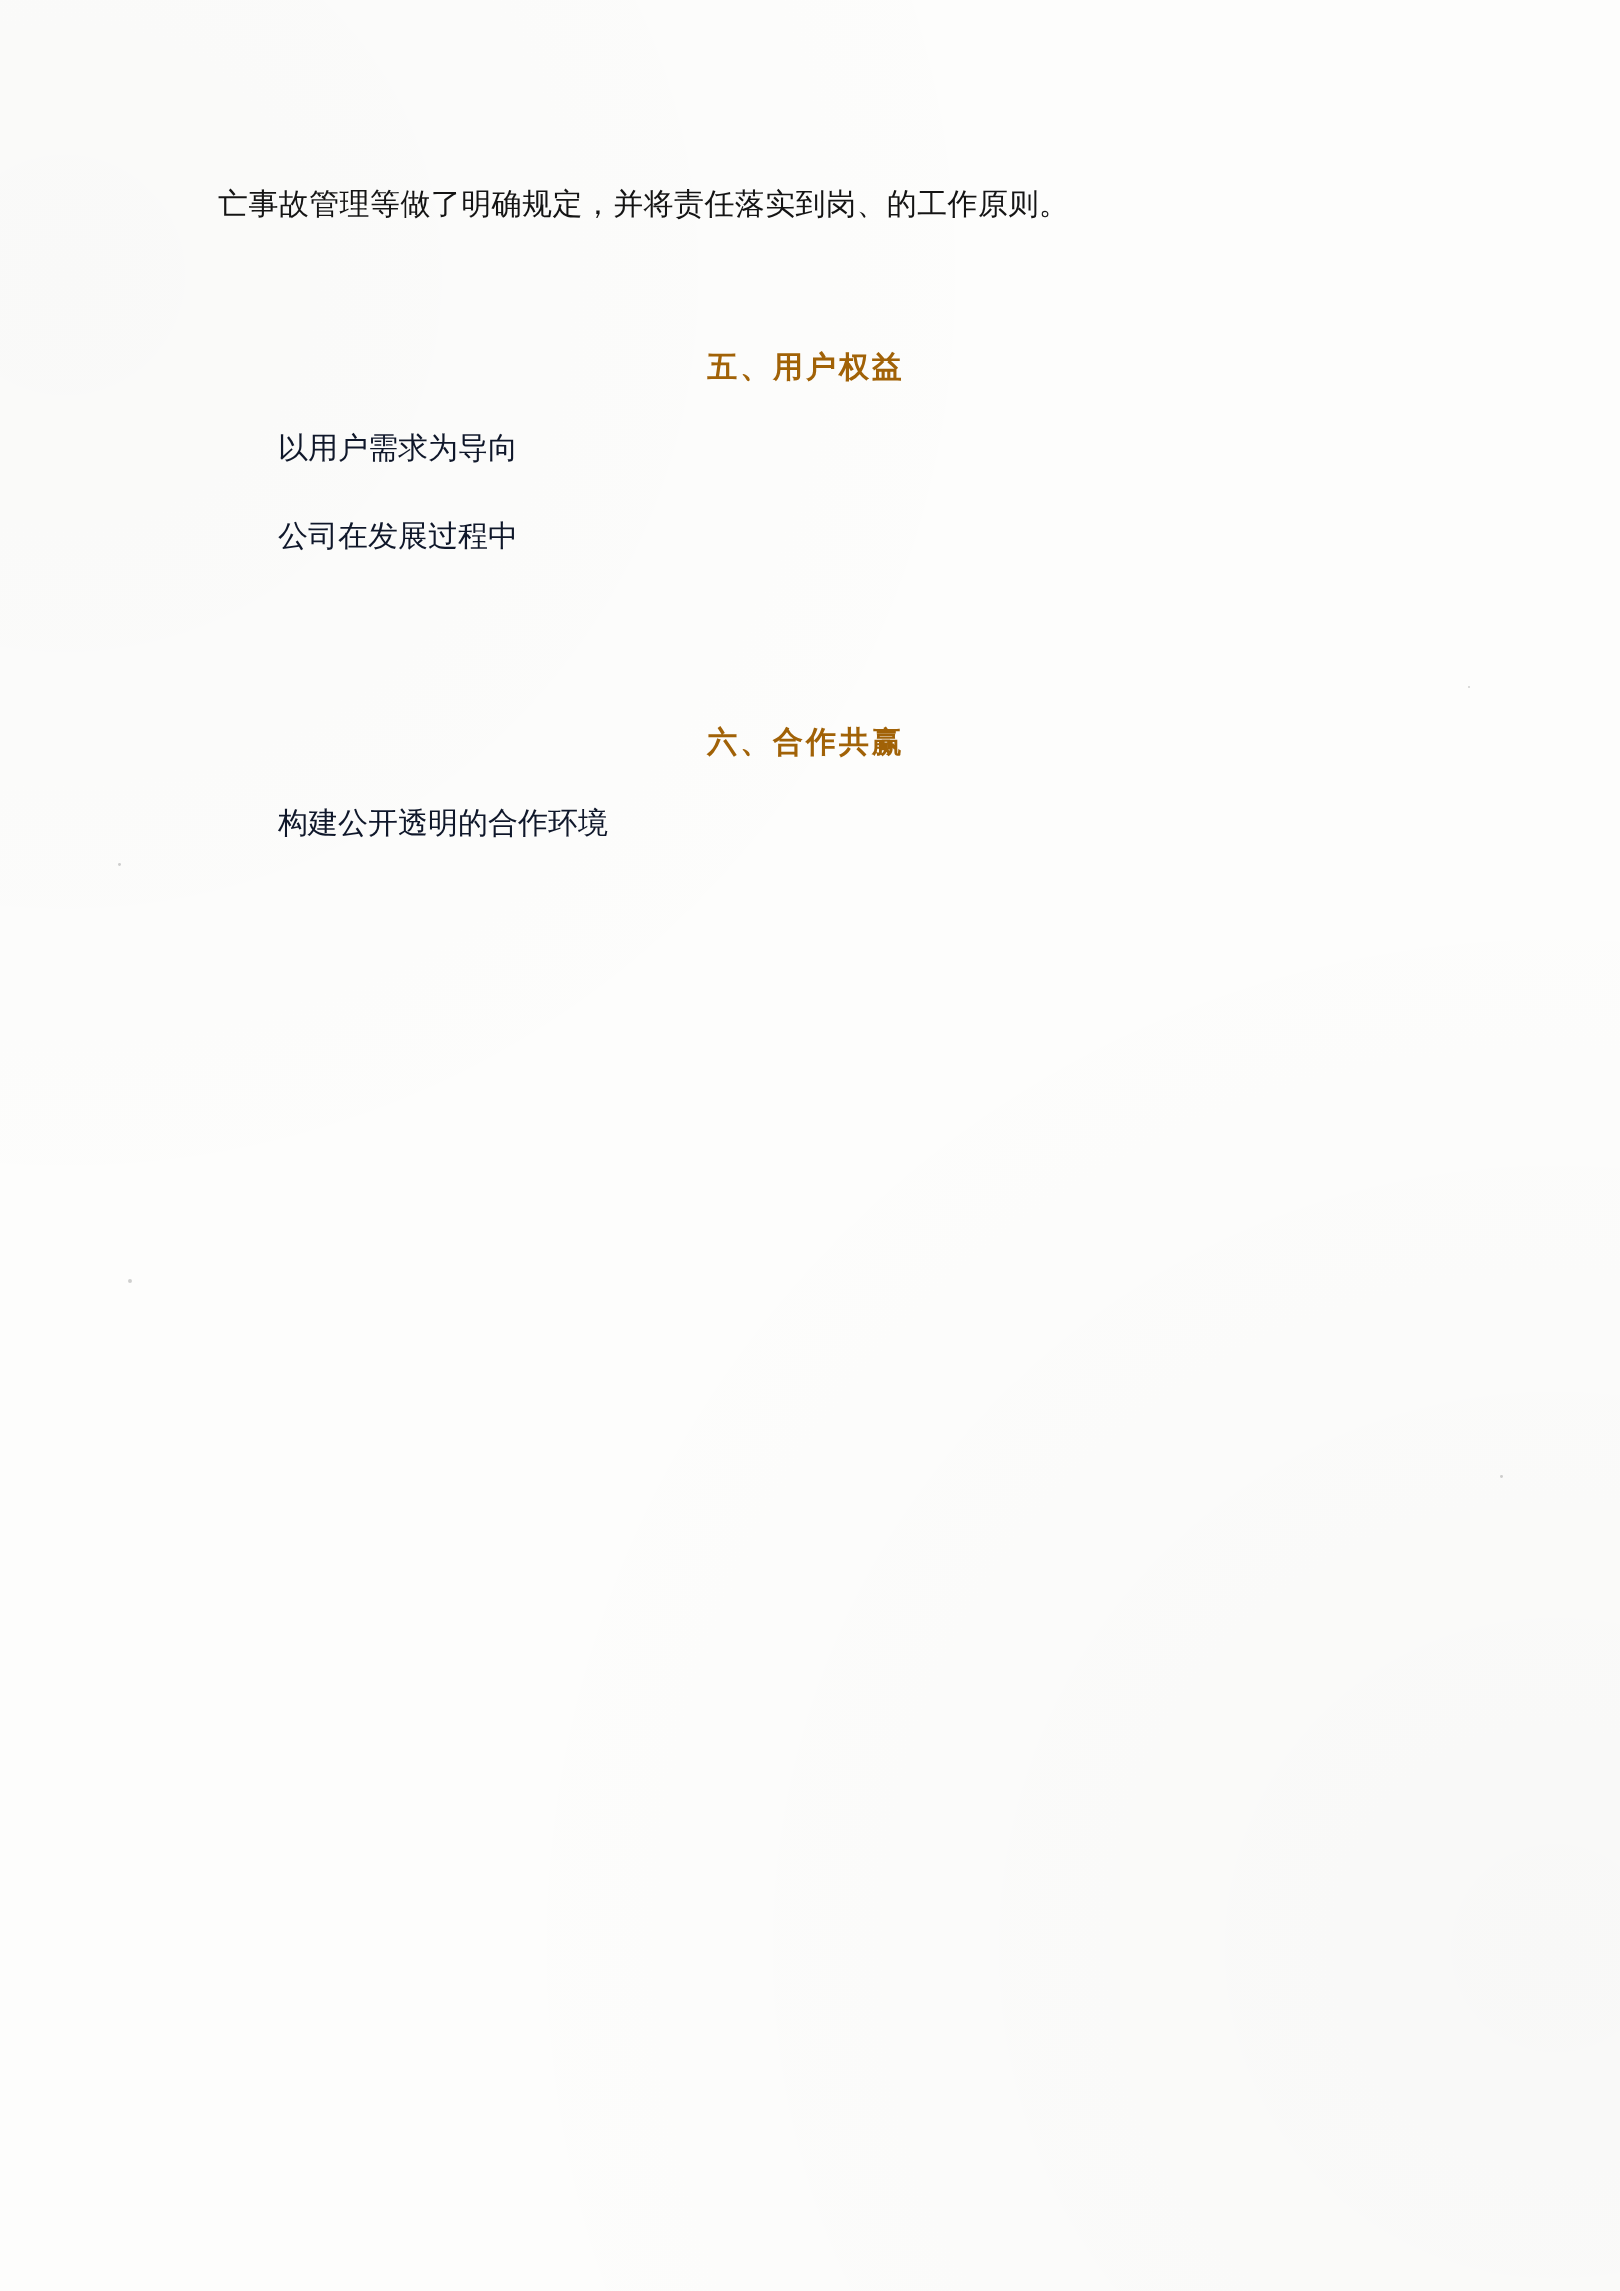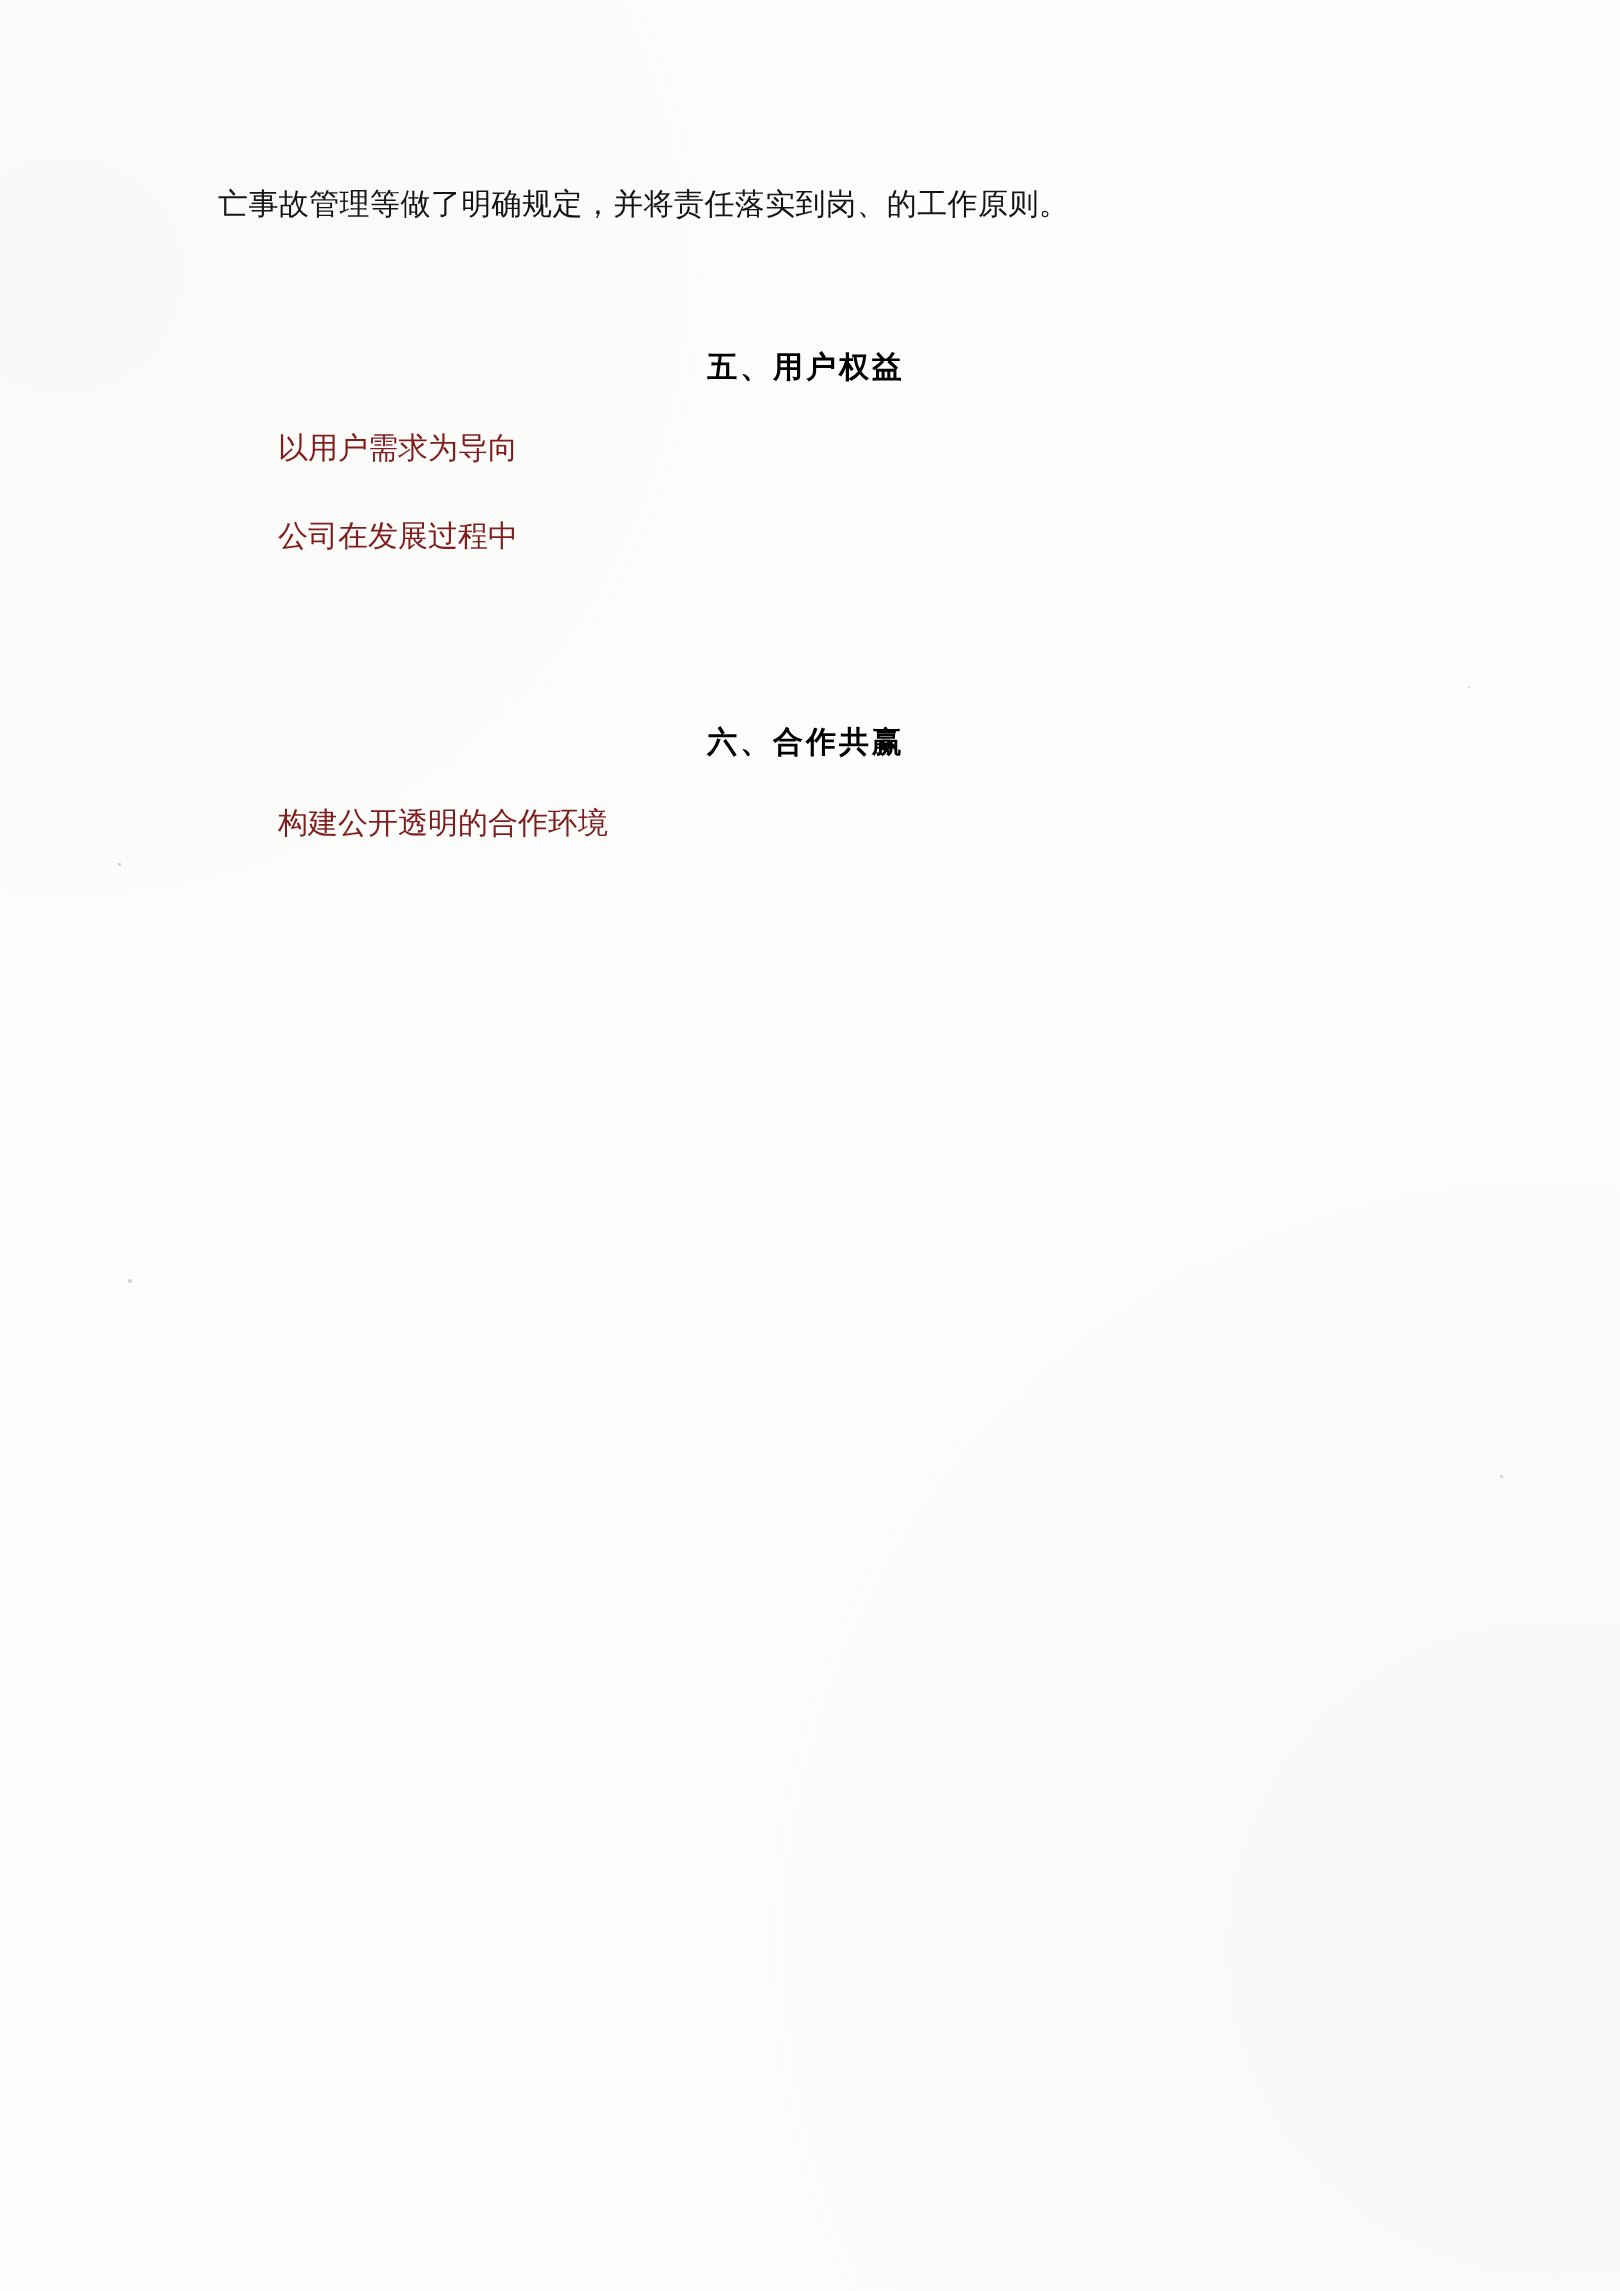--- a/index.html
+++ b/index.html
@@ -47,31 +47,31 @@
   .indent {
     text-indent: 60px;
   }
   .heading {
     text-align: center;
     font-size: 30px;
     font-weight: bold;
     letter-spacing: 2.9px;
     margin: 0;
     line-height: 73px;
-    color: #000000;
+    color: #a16207;
   }
   .spacer-lg { height: 90px; }
   .spacer-sm { height: 7.8px; }
   .spacer-xl { height: 125px; }
   .sub {
     font-size: 30px;
     line-height: 73px;
     margin: 0;
     text-indent: 60px;
-    color: #7f1d1d;
+    color: #0f172a;
   }
   .speck {
     position: absolute;
     background: rgba(0,0,0,0.18);
     border-radius: 50%;
     pointer-events: none;
   }
 </style>
 </head>
 <body>

